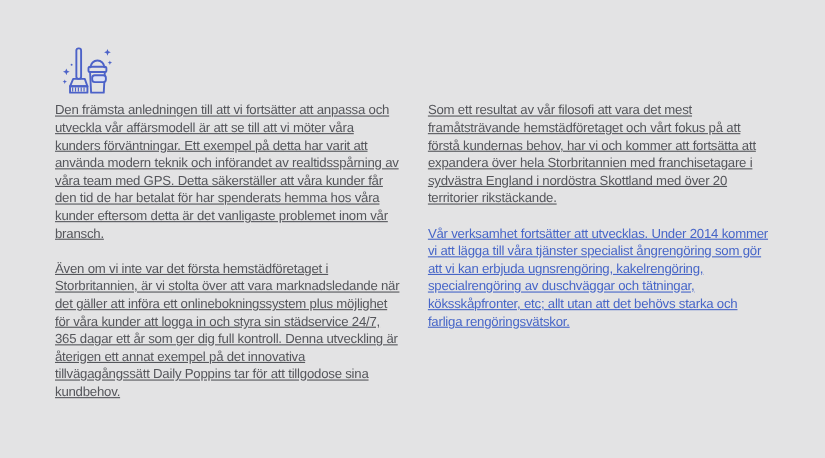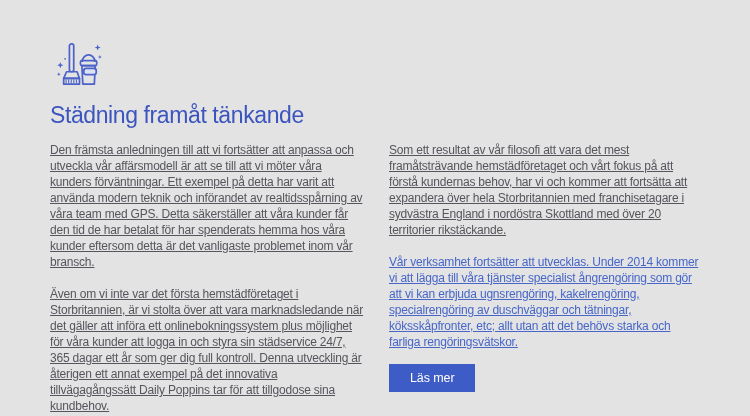--- a/index.html
+++ b/index.html
@@ -96,28 +96,26 @@
         <g fill="#4c62c8" stroke="none">
           <path d="M43.5 3.5 L44.4 5.8 L46.7 6.7 L44.4 7.6 L43.5 9.9 L42.6 7.6 L40.3 6.7 L42.6 5.8 Z"></path>
           <path d="M45.8 14.5 L46.4 16 L47.9 16.6 L46.4 17.2 L45.8 18.7 L45.2 17.2 L43.7 16.6 L45.2 16 Z"></path>
           <path d="M4.5 22 L5.4 24.3 L7.7 25.2 L5.4 26.1 L4.5 28.4 L3.6 26.1 L1.3 25.2 L3.6 24.3 Z"></path>
           <path d="M3 32.5 L3.6 34 L5.1 34.6 L3.6 35.2 L3 36.7 L2.4 35.2 L0.9 34.6 L2.4 34 Z"></path>
           <circle cx="9.5" cy="18.5" r="0.9"></circle>
         </g>
       </svg>
     </div>
 
-    <h1 class="title">Städning framåt tänkande</h1>
 
     <div class="columns">
       <div class="col">
         <p>Den främsta anledningen till att vi fortsätter att anpassa och utveckla vår affärsmodell är att se till att vi möter våra kunders förväntningar. Ett exempel på detta har varit att använda modern teknik och införandet av realtidsspårning av våra team med GPS. Detta säkerställer att våra kunder får den tid de har betalat för har spenderats hemma hos våra kunder eftersom detta är det vanligaste problemet inom vår bransch.</p>
         <p>Även om vi inte var det första hemstädföretaget i Storbritannien, är vi stolta över att vara marknadsledande när det gäller att införa ett onlinebokningssystem plus möjlighet för våra kunder att logga in och styra sin städservice 24/7, 365 dagar ett år som ger dig full kontroll. Denna utveckling är återigen ett annat exempel på det innovativa tillvägagångssätt Daily Poppins tar för att tillgodose sina kundbehov.</p>
       </div>
       <div class="col">
         <p>Som ett resultat av vår filosofi att vara det mest framåtsträvande hemstädföretaget och vårt fokus på att förstå kundernas behov, har vi och kommer att fortsätta att expandera över hela Storbritannien med franchisetagare i sydvästra England i nordöstra Skottland med över 20 territorier rikstäckande.</p>
         <p class="highlight">Vår verksamhet fortsätter att utvecklas. Under 2014 kommer vi att lägga till våra tjänster specialist ångrengöring som gör att vi kan erbjuda ugnsrengöring, kakelrengöring, specialrengöring av duschväggar och tätningar, köksskåpfronter, etc; allt utan att det behövs starka och farliga rengöringsvätskor.</p>
-        <button class="btn">Läs mer</button>
       </div>
     </div>
 
   </div>
 </div>
 
 </body></html>

